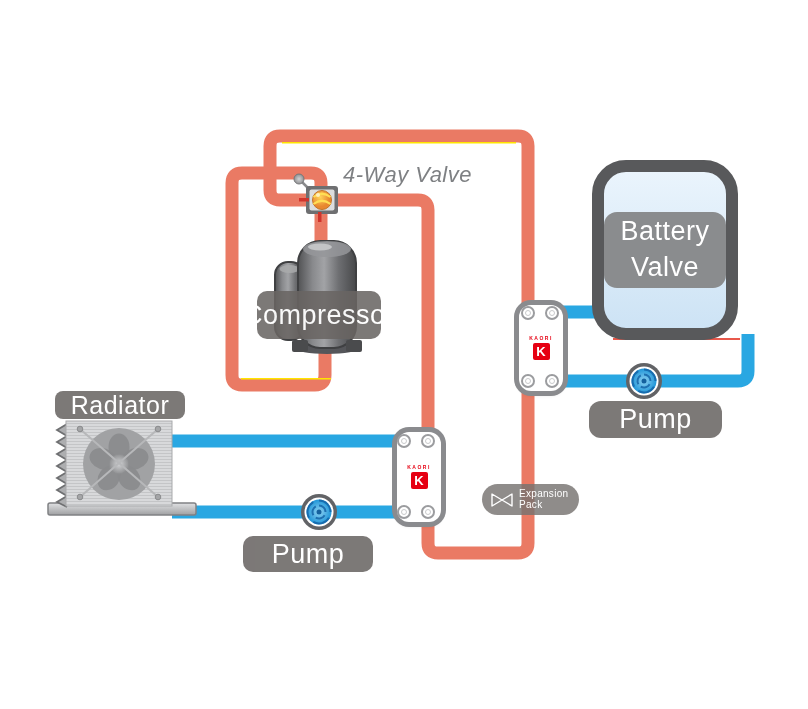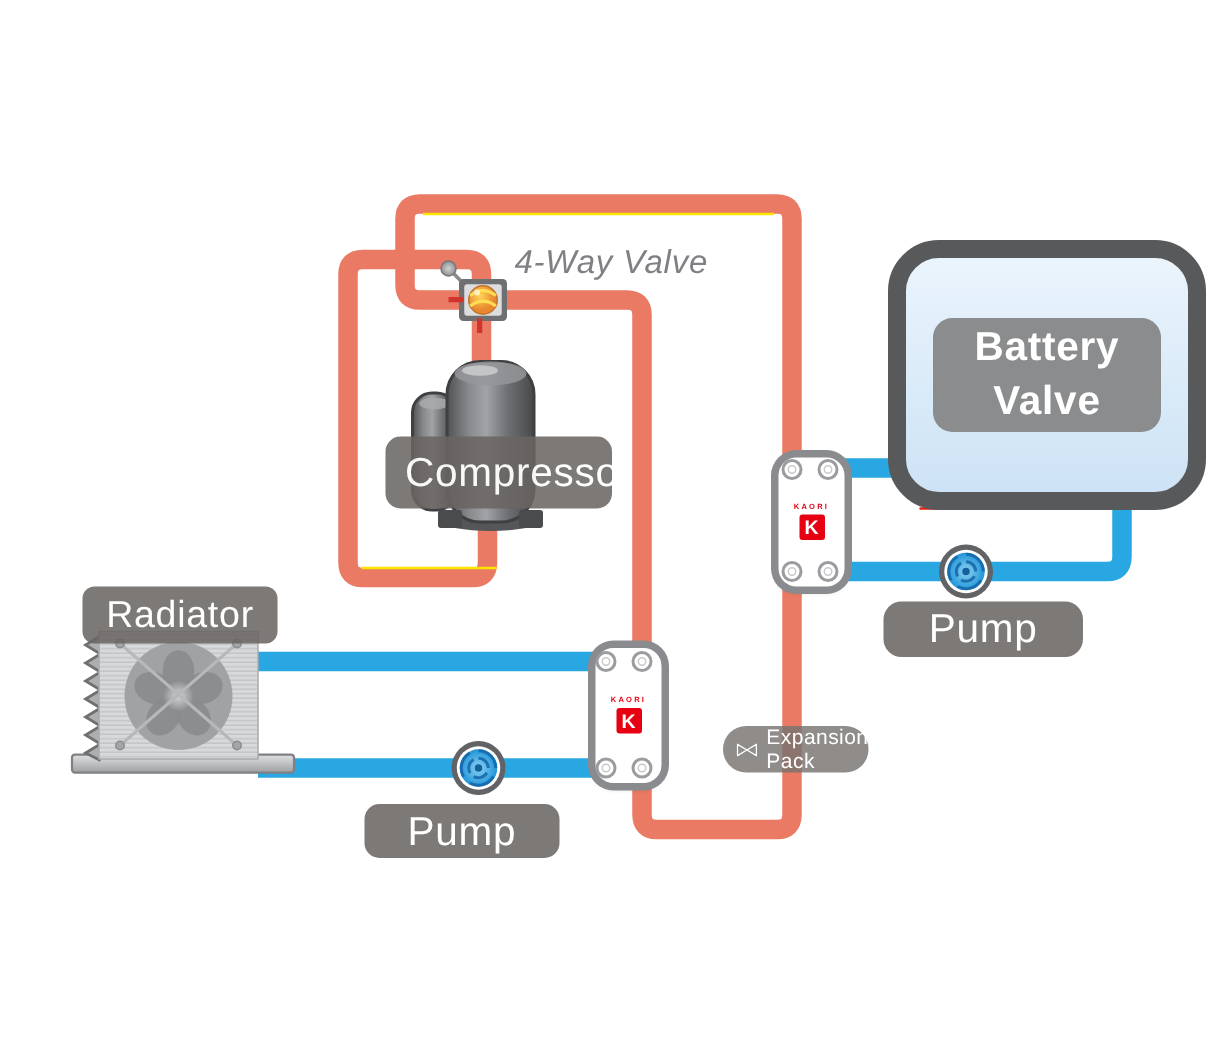--- a/index.html
+++ b/index.html
@@ -49,38 +49,38 @@
     font-size:5px;font-weight:bold;color:var(--brand-red,#E60012);
     letter-spacing:1.5px;margin-bottom:2px;
   }
   .kaori .kbox{
     display:inline-flex;align-items:center;justify-content:center;
     width:17px;height:17px;background:var(--brand-red,#E60012);
     color:#fff;font-weight:bold;font-size:13px;border-radius:2px;
   }
   
   .battery{
-    position:absolute;left:592px;top:160px;width:212px;height:180px;
+    position:absolute;left:592px;top:160px;width:146px;height:180px;
     box-sizing:border-box;border:12px solid var(--battery-border,#58595B);
     border-radius:34px;background:linear-gradient(#EAF4FC,#CDE3F5);
-    display:flex;align-items:center;justify-content:center;font-weight:bold;
+    display:flex;align-items:center;justify-content:center;
   }
   .battery-label{
     width:152px;height:76px;background:var(--battery-label-background,#8A8C8E);
     border-radius:13px;color:#fff;font-size:27px;line-height:1.32;
     display:flex;flex-direction:column;align-items:center;justify-content:center;
     letter-spacing:.5px;
   }
   
   .exp-pill{
     position:absolute;left:482px;top:484px;width:97px;height:31px;
     background:rgba(118,115,112,.82);border-radius:16px;
     display:flex;align-items:center;padding-left:9px;box-sizing:border-box;
   }
-  .exp-text{color:#fff;font-size:14px;line-height:1.08;margin-left:6px;letter-spacing:.3px;}
+  .exp-text{color:#fff;font-size:10px;line-height:1.08;margin-left:6px;letter-spacing:.3px;}
 </style>
 </head>
 <body>
 
 <div id="canvas">
 
   <svg class="abs" style="left:0;top:0;" width="808" height="709" viewBox="0 0 808 709">
     <defs>
       <linearGradient id="tankG" x1="0" y1="0" x2="1" y2="0">
         <stop offset="0" stop-color="#515254"></stop>
@@ -144,41 +144,41 @@
       <line x1="40" y1="44" x2="118" y2="112"></line>
         <line x1="118" y1="44" x2="40" y2="112"></line>
     </g>
     <g fill="#A4A5A7" stroke="#8A8B8D">
       <circle cx="40" cy="44" r="2.8"></circle>
         <circle cx="118" cy="44" r="2.8"></circle>
       <circle cx="40" cy="112" r="2.8"></circle>
         <circle cx="118" cy="112" r="2.8"></circle>
     </g>
   </svg>
-  <div class="plate plate-md" style="left:55px;top:391px;width:130px;height:38px;border-radius:8px;">
+  <div class="plate plate-md" style="left:55px;top:391px;width:130px;height:28px;border-radius:8px;">
     <span>Radiator</span>
   </div>
 
   <svg class="abs" style="left:250px;top:222px;" width="170" height="135" viewBox="0 0 170 135">
     <ellipse cx="77" cy="126" rx="32" ry="6" fill="#55565A"></ellipse>
     <g>
       <rect x="25" y="40" width="29" height="78" rx="13" fill="url(#tankG)" stroke="#3F4042" stroke-width="2"></rect>
       <ellipse cx="39.5" cy="47" rx="10" ry="4" fill="#A9AAAC" opacity=".85"></ellipse>
     </g>
     <g>
       <rect x="48" y="19" width="58" height="107" rx="22" fill="url(#tankG)" stroke="#3F4042" stroke-width="2"></rect>
       <ellipse cx="77" cy="27" rx="24" ry="8" fill="#95969A" opacity=".85"></ellipse>
       <ellipse cx="70" cy="25" rx="12" ry="3.5" fill="#C8C9CB" opacity=".9"></ellipse>
     </g>
     <g fill="#4A4B4D">
       <rect x="42" y="118" width="16" height="12" rx="2"></rect>
       <rect x="96" y="118" width="16" height="12" rx="2"></rect>
     </g>
   </svg>
-  <div class="plate plate-lg" style="left:257px;top:291px;width:124px;height:48px;padding-left:27px;">
+  <div class="plate plate-lg" style="left:257px;top:291px;width:124px;height:48px;">
     <span>Compressor</span>
   </div>
 
   <svg class="abs" style="left:288px;top:168px;" width="68" height="60" viewBox="0 0 68 60">
     <line x1="13" y1="13" x2="23" y2="23" stroke="#8A8B8D" stroke-width="2.5"></line>
     <circle cx="11" cy="11" r="5" fill="url(#hubG)" stroke="#77787A"></circle>
     <rect x="18" y="18" width="32" height="28" rx="3" fill="#6E6F71"></rect>
     <rect x="21.5" y="21.5" width="25" height="21" rx="2" fill="#DCDDDE"></rect>
     <rect x="11" y="30" width="10" height="3.5" fill="#D0342C"></rect>
     <rect x="30" y="44" width="3.5" height="10" fill="#D0342C"></rect>

